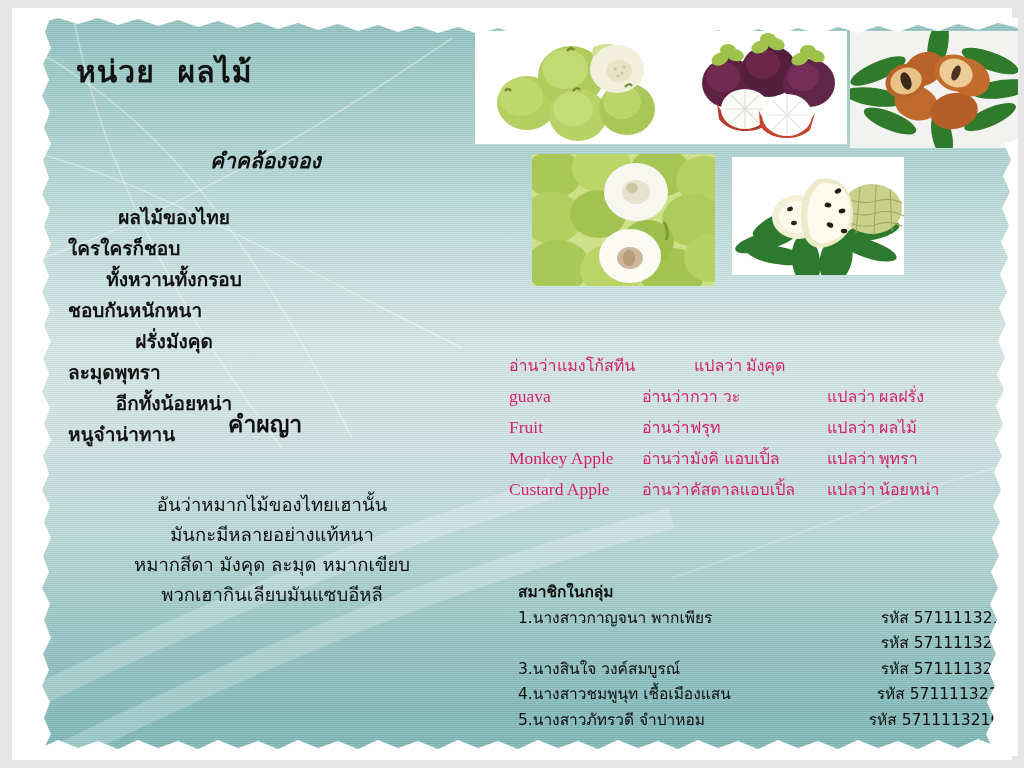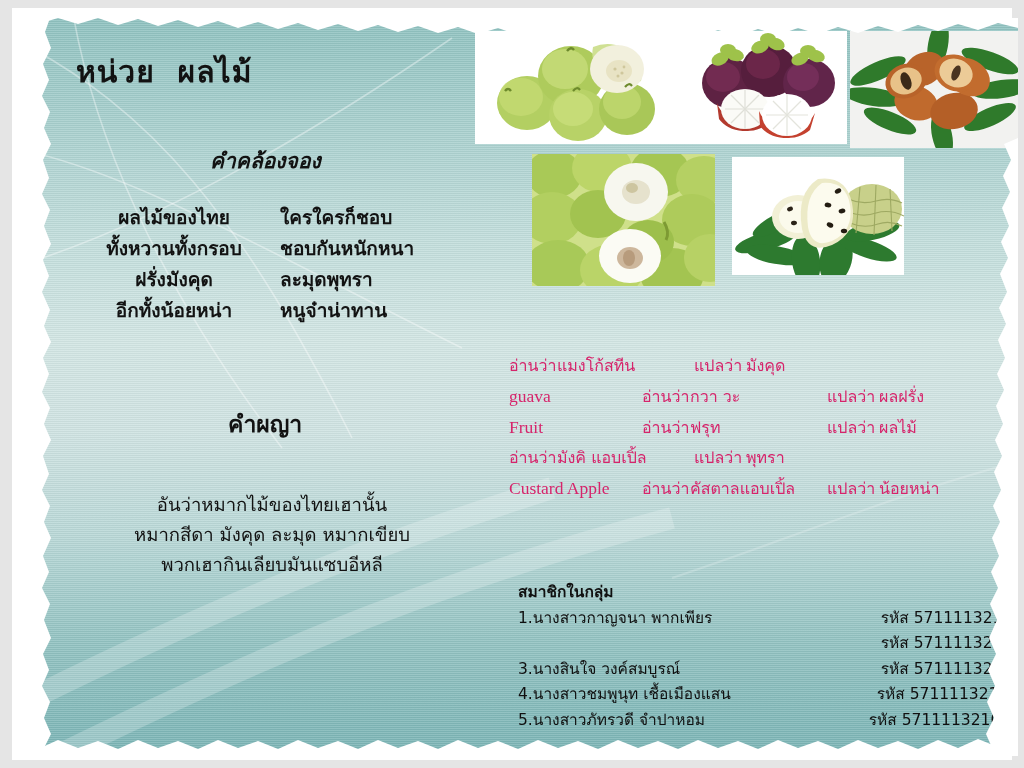--- a/index.html
+++ b/index.html
@@ -71,21 +71,21 @@
     white-space:pre;
   }
   #poem-heading{
     position:absolute;left:178px;top:126px;
     font-size:21px;font-weight:bold;color:#121212;white-space:pre;font-style:italic;
   }
   #poem{
     position:absolute;left:36px;top:184px;width:420px;
     font-size:19px;font-weight:bold;color:#121212;line-height:31px;
   }
-  .poem-row{display:flex;}
+  .poem-row{display:flex;flex-direction:column;}
   .poem-a{width:212px;text-align:center;white-space:pre;}
   .poem-b{width:190px;text-align:left;white-space:pre;}
 
   #saying-heading{
     position:absolute;left:196px;top:388px;
     font-size:23px;font-weight:bold;color:#121212;white-space:pre;
   }
   #saying{
     position:absolute;left:30px;top:472px;width:420px;
     font-size:18.5px;font-weight:normal;color:#121212;line-height:30px;
@@ -339,20 +339,21 @@
         <div class="poem-row">
           <span class="poem-a">อีกทั้งน้อยหน่า</span>
           <span class="poem-b">หนูจ๋าน่าทาน</span>
         </div>
       </div>
 
       <div id="saying-heading" class="thai">คำผญา</div>
 
       <div id="saying" class="thai">
         <div>อันว่าหมากไม้ของไทยเฮานั้น</div>
+        <div>มันกะมีหลายอย่างแท้หนา</div>
         <div>หมากสีดา มังคุด ละมุด หมากเขียบ</div>
         <div>พวกเฮากินเลียบมันแซบอีหลี</div>
       </div>
 
       <div id="vocab">
         <div class="vrow">
           <span class="v-read-lbl">อ่านว่า</span>
           <span class="v-read">แมงโก้สทีน</span>
           <span class="v-mean-lbl">แปลว่า</span>
           <span class="v-mean">มังคุด</span>
@@ -365,20 +366,21 @@
           <span class="v-mean">ผลฝรั่ง</span>
         </div>
         <div class="vrow">
           <span class="v-en">Fruit</span>
           <span class="v-read-lbl">อ่านว่า</span>
           <span class="v-read">ฟรุท</span>
           <span class="v-mean-lbl">แปลว่า</span>
           <span class="v-mean">ผลไม้</span>
         </div>
         <div class="vrow">
+          <span class="v-en">Monkey Apple</span>
           <span class="v-read-lbl">อ่านว่า</span>
           <span class="v-read">มังคิ แอบเปิ้ล</span>
           <span class="v-mean-lbl">แปลว่า</span>
           <span class="v-mean">พุทรา</span>
         </div>
         <div class="vrow">
           <span class="v-en">Custard Apple</span>
           <span class="v-read-lbl">อ่านว่า</span>
           <span class="v-read">คัสตาลแอบเปิ้ล</span>
           <span class="v-mean-lbl">แปลว่า</span>

